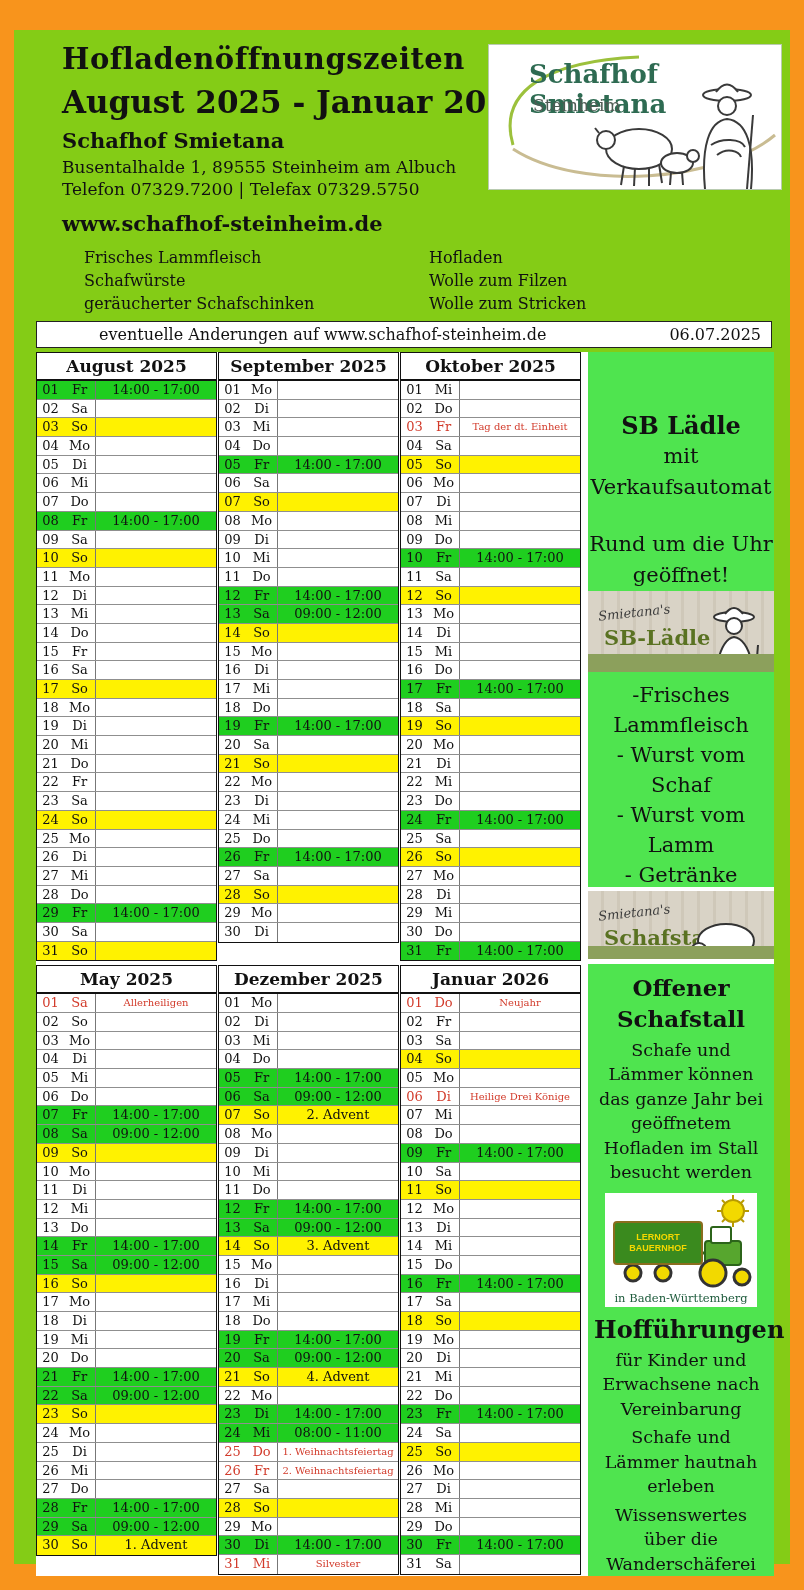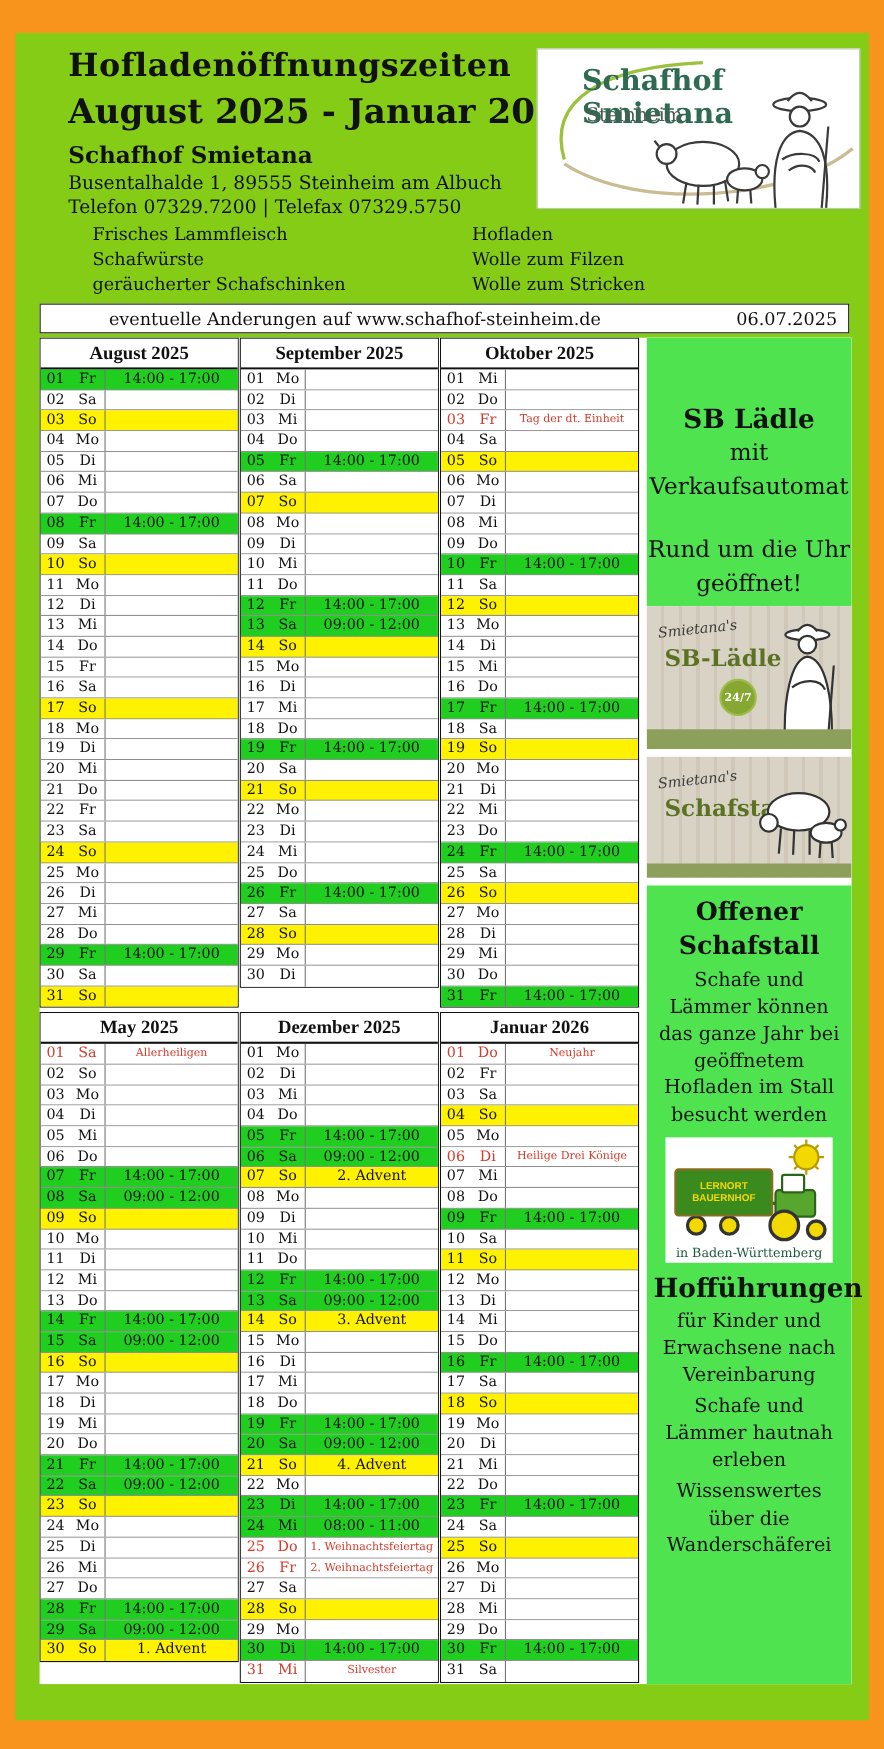--- a/index.html
+++ b/index.html
@@ -29,21 +29,21 @@
             display:flex;align-items:center;justify-content:space-between;
             font-size:16px;padding:0 10px 0 62px;}
 
   
   .main-row{margin:0 16px 0 22px;background:#fff;display:flex;align-items:flex-start;
             height:1224px;}
   .cal-col{width:547px;}
   .cal-section{display:flex;align-items:flex-start;gap:1px;margin-bottom:4px;}
   .month{width:181px;background:#fff;border:1px solid #111;box-sizing:border-box;}
   .month-header{height:26px;line-height:26px;text-align:center;font-weight:bold;font-size:17px;
-                border-bottom:2px solid #111;background:#fff;font-family:Liberation Serif, serif;}
+                border-bottom:2px solid #111;background:#fff;}
   .day-row{display:flex;height:18.7px;box-sizing:border-box;border-bottom:1px solid #8f8f8f;
            font-size:13px;line-height:17.5px;background:#fff;}
   .day-row:last-child{border-bottom:none;}
   .dnum{width:27px;text-align:center;}
   .dwd{width:31px;text-align:center;border-right:1px solid #777;}
   .dinfo{flex:1;text-align:center;white-space:nowrap;overflow:hidden;}
   .t-sunday{background:#FFF200;}
   .t-advent{background:#FFF200;}
   .t-open{background:#1FCE1F;}
   .t-holiday .dnum,.t-holiday .dwd,.t-holiday .dinfo{color:#D23B2B;}
@@ -86,20 +86,21 @@
 
 <div class="frame">
   <div class="page">
 
     <div class="hdr">
       <div class="title1">Hofladenöffnungszeiten</div>
       <div class="title2">August 2025 - Januar 2026</div>
       <div class="farm">Schafhof Smietana</div>
       <div class="addr">Busentalhalde 1, 89555 Steinheim am Albuch</div>
       <div class="phone">Telefon 07329.7200 | Telefax 07329.5750</div>
+      <div class="web">www.schafhof-steinheim.de</div>
 
       <div class="logo-box">
         <svg class="logo-svg" width="292" height="144" viewBox="0 0 292 144">
           <path d="M24,100 C8,45 60,16 150,12" fill="none" stroke="#9CC13C" stroke-width="3"></path>
           <path d="M24,104 C92,148 232,136 286,90" fill="none" stroke="#C9BC92" stroke-width="3"></path>
 
           <ellipse cx="150" cy="104" rx="33" ry="20" fill="#fff" stroke="#3a3a3a" stroke-width="2"></ellipse>
           <circle cx="117" cy="95" r="9" fill="#fff" stroke="#3a3a3a" stroke-width="2"></circle>
           <line x1="110" y1="88" x2="106" y2="83" stroke="#3a3a3a" stroke-width="2"></line>
           <line x1="135" y1="121" x2="132" y2="140" stroke="#3a3a3a" stroke-width="2"></line>
@@ -1108,20 +1109,26 @@
             <ellipse cx="40" cy="22" rx="20" ry="5" fill="#fff" stroke="#333" stroke-width="2"></ellipse>
             <path d="M31,19 Q40,7 49,19" fill="#fff" stroke="#333" stroke-width="2"></path>
             <circle cx="40" cy="31" r="8" fill="#fff" stroke="#333" stroke-width="2"></circle>
             <path d="M20,126 C17,78 26,44 40,42 C56,44 64,78 62,126" fill="#fff" stroke="#333" stroke-width="2"></path>
             <path d="M26,70 C36,62 52,62 56,72" fill="none" stroke="#333" stroke-width="2"></path>
             <line x1="64" y1="50" x2="58" y2="126" stroke="#333" stroke-width="2"></line>
           </svg>
           <div class="strip"></div>
         </div>
 
+        <div class="sb-green sb-b2">
+          <div>-Frisches Lammfleisch</div>
+          <div>- Wurst vom Schaf</div>
+          <div>- Wurst vom Lamm</div>
+          <div>- Getränke</div>
+        </div>
 
         <div style="height:7px"></div>
 
         <div class="wood wood2">
           <span class="brand-script">Smietana's</span>
           <span class="wood-label">Schafstall</span>
           <svg class="wood-svg" width="84" height="96" viewBox="0 0 84 96">
             <ellipse cx="38" cy="46" rx="28" ry="17" fill="#fff" stroke="#333" stroke-width="2"></ellipse>
             <circle cx="11" cy="56" r="8" fill="#fff" stroke="#333" stroke-width="2"></circle>
             <line x1="22" y1="61" x2="20" y2="84" stroke="#333" stroke-width="2"></line>

